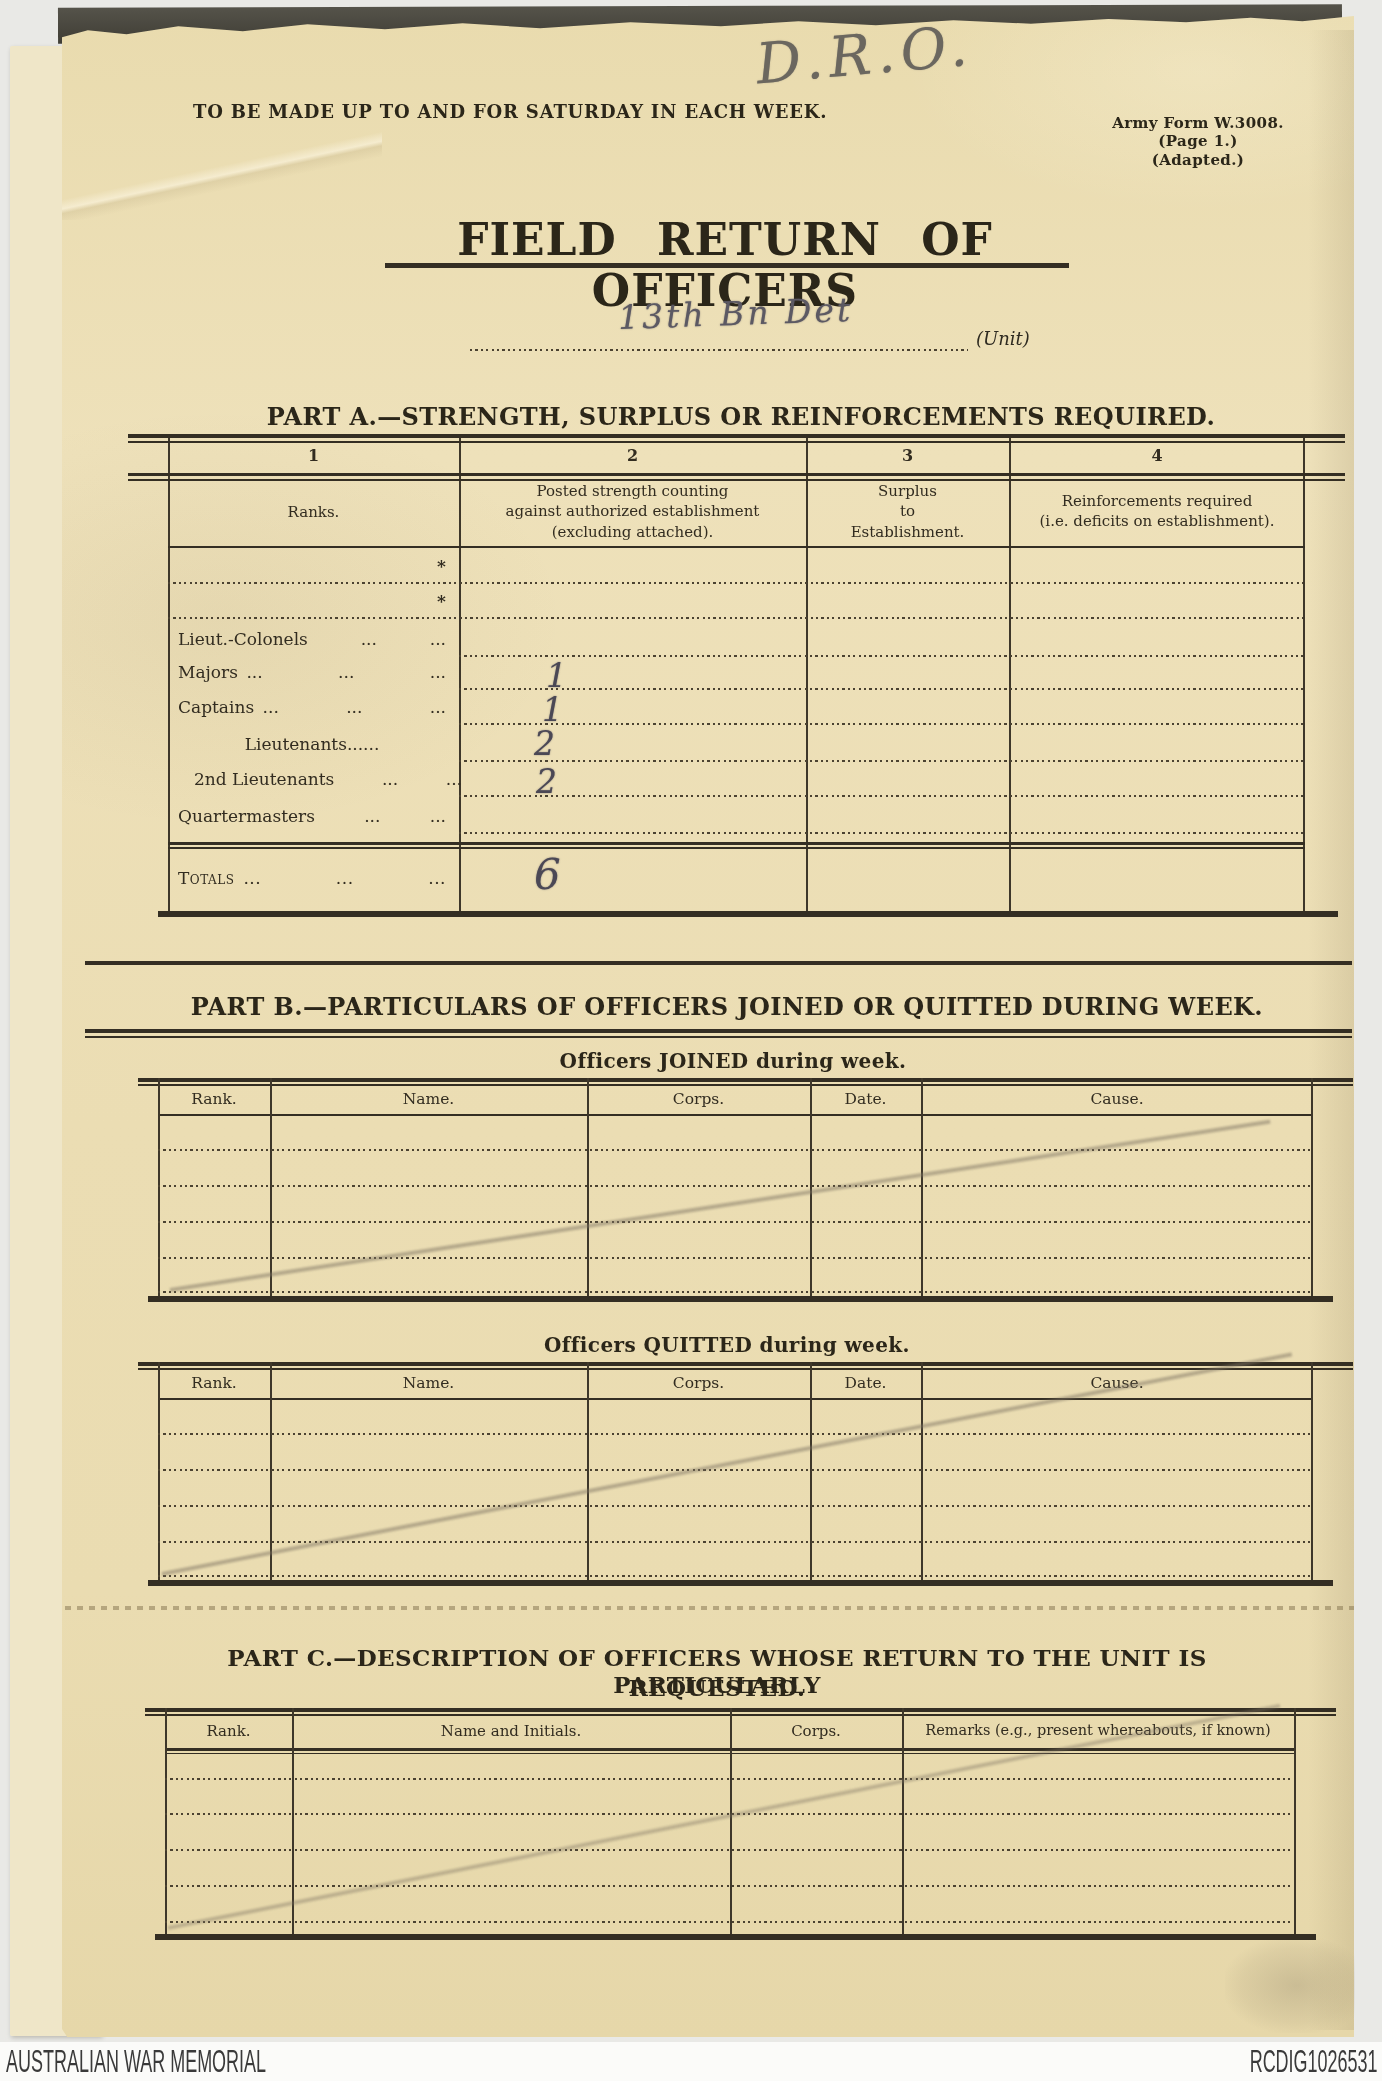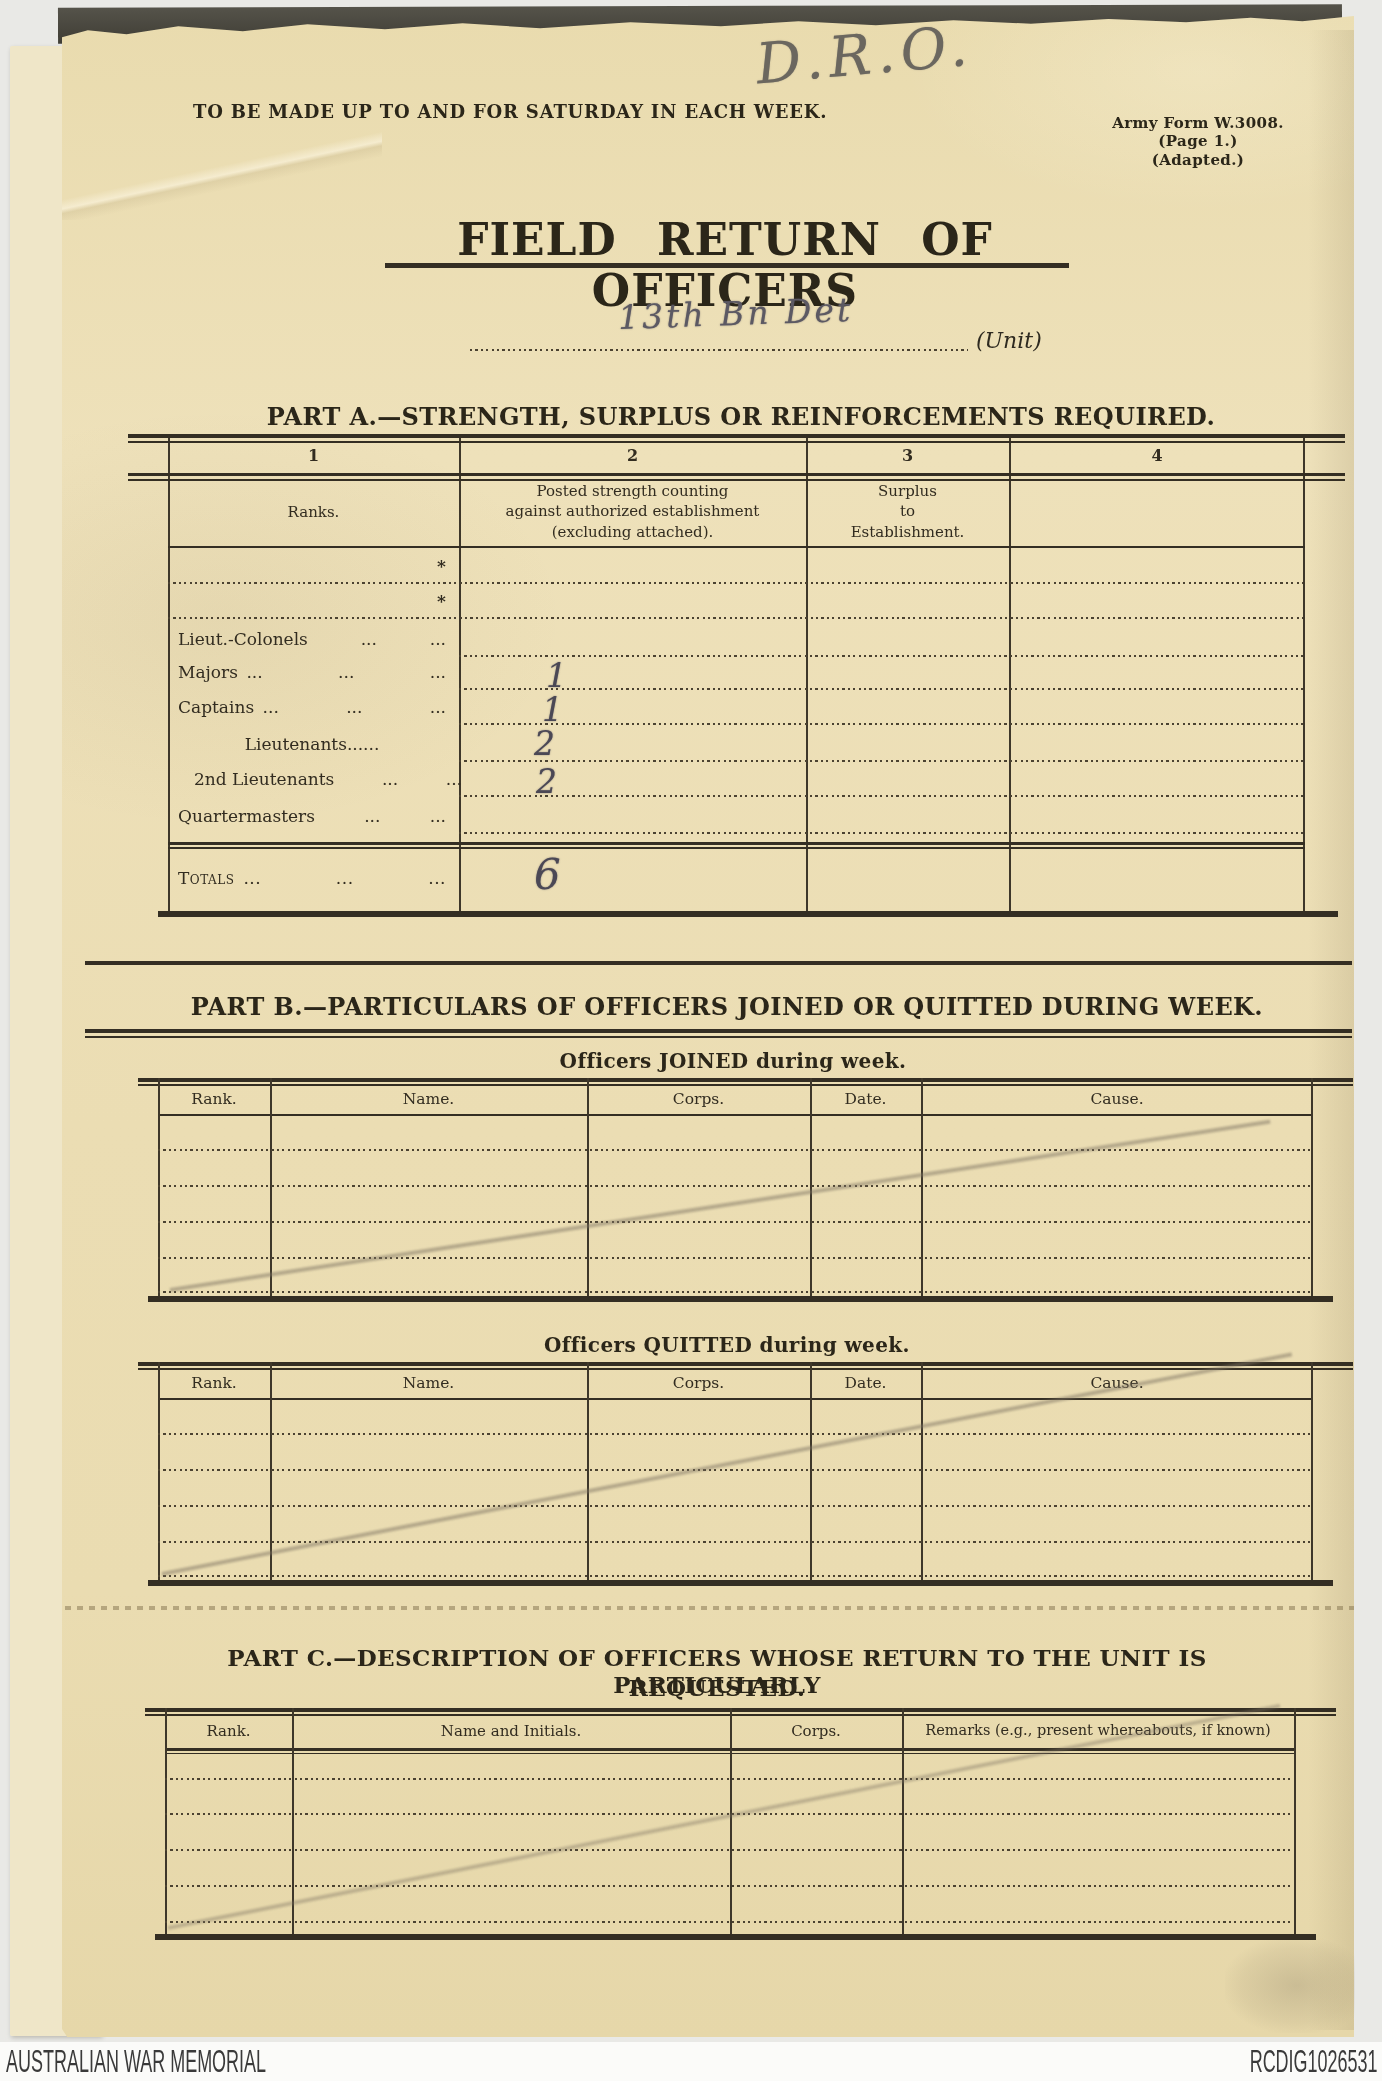--- a/index.html
+++ b/index.html
@@ -77,21 +77,21 @@
     <div>Army Form W.3008.</div>
     <div>(Page 1.)</div>
     <div>(Adapted.)</div>
   </div>
 
   <div class="c-text heading" style="left:355px;top:214px;width:740px;font-size:44px;letter-spacing:1px;word-spacing:24px;">FIELD RETURN OF OFFICERS</div>
   <div class="rule" style="left:385px;top:263px;width:684px;height:5px;"></div>
 
   <div class="hw" style="left:618px;top:294px;font-size:33px;letter-spacing:3px;transform:rotate(-2deg);color:#5c5963;">13th Bn Det</div>
   <div class="dot-line" style="left:470px;top:349px;width:498px;"></div>
-  <div class="abs ink" style="left:976px;top:328px;font-size:22px;font-style:italic;">(Unit)</div>
+  <div class="abs ink" style="left:976px;top:328px;font-size:18px;font-style:italic;">(Unit)</div>
 
   <div class="c-text heading" style="left:241px;top:402px;width:1000px;font-size:24px;">PART A.—STRENGTH, SURPLUS OR REINFORCEMENTS REQUIRED.</div>
 
   <div class="abs" style="left:168px;top:434px;width:1137px;height:483px;">
 
     <div class="vline" style="left:0;top:0;height:483px;"></div>
     <div class="vline" style="left:291px;top:0;height:483px;"></div>
     <div class="vline" style="left:638px;top:0;height:483px;"></div>
     <div class="vline" style="left:841px;top:0;height:483px;"></div>
     <div class="vline" style="left:1135px;top:0;height:483px;"></div>
@@ -110,20 +110,22 @@
     <div class="num-cell" style="left:638px;top:12px;width:203px;">3</div>
     <div class="num-cell" style="left:841px;top:12px;width:296px;">4</div>
 
     <div class="hdr-cell" style="left:0;top:68px;width:291px;">Ranks.</div>
     <div class="hdr-cell pre" style="left:291px;top:47px;width:347px;">Posted strength counting
 against authorized establishment
 (excluding attached).</div>
     <div class="hdr-cell pre" style="left:638px;top:47px;width:203px;">Surplus
 to
 Establishment.</div>
+    <div class="hdr-cell pre" style="left:841px;top:57px;width:296px;">Reinforcements required
+(i.e. deficits on establishment).</div>
 
     <div class="dot-line" style="left:0;top:148px;width:1135px;"></div>
     <div class="dot-line" style="left:0;top:183px;width:1135px;"></div>
     <div class="dot-line" style="left:291px;top:221px;width:844px;"></div>
     <div class="dot-line" style="left:291px;top:254px;width:844px;"></div>
     <div class="dot-line" style="left:291px;top:289px;width:844px;"></div>
     <div class="dot-line" style="left:291px;top:326px;width:844px;"></div>
     <div class="dot-line" style="left:291px;top:361px;width:844px;"></div>
     <div class="dot-line" style="left:291px;top:398px;width:844px;"></div>
 

